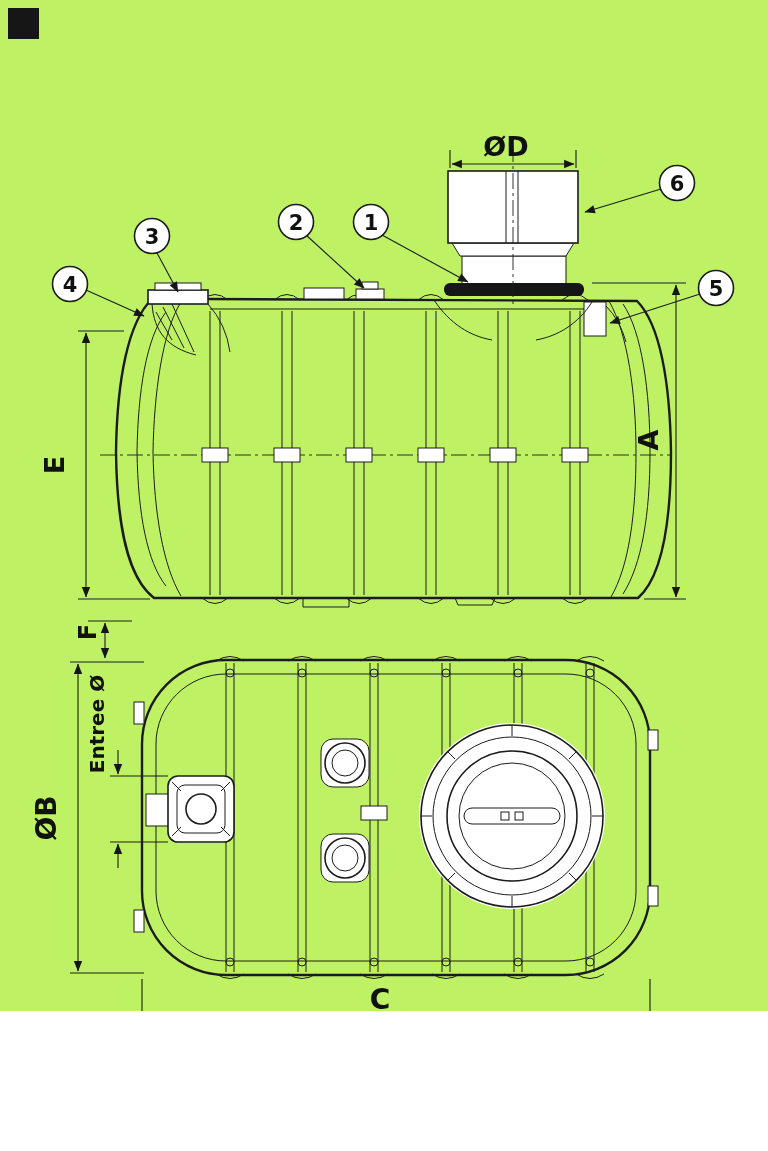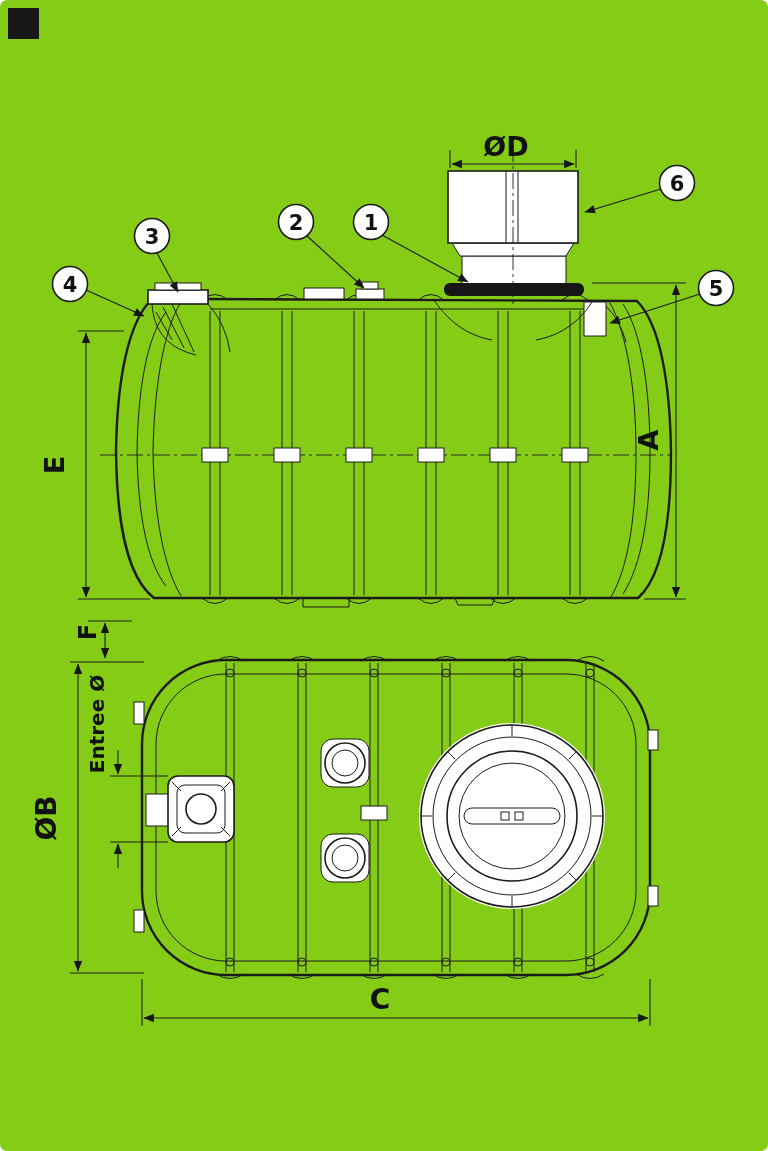--- a/index.html
+++ b/index.html
@@ -1,16 +1,16 @@
 <!DOCTYPE html>
 <html><head>
 <meta charset="utf-8">
 <style>
   html,body{margin:0;padding:0;background:#ffffff;}
-  .page{position:relative;width:768px;height:1151px;background:#84cc16;overflow:hidden;border-radius:7px;}
+  .page{position:relative;width:768px;height:1011px;background:#bef264;overflow:hidden;}
   svg{display:block;}
   .ln-thick{stroke:#1c1c1c;stroke-width:2.4;fill:none;stroke-linecap:round;}
   .ln-med{stroke:#1c1c1c;stroke-width:1.6;fill:none;}
   .ln-thin{stroke:#1c1c1c;stroke-width:1;fill:none;}
   .ln-dim{stroke:#1c1c1c;stroke-width:1.1;fill:none;}
   .ln-cl{stroke:#1c1c1c;stroke-width:0.9;fill:none;stroke-dasharray:16 4 3 4;}
   .wfill{fill:#ffffff;}
   .inkfill{fill:#161616;stroke:none;}
   .lbl{font-family:"DejaVu Sans",sans-serif;font-weight:bold;fill:#111111;}
   .lbl-dim{font-size:27px;}

